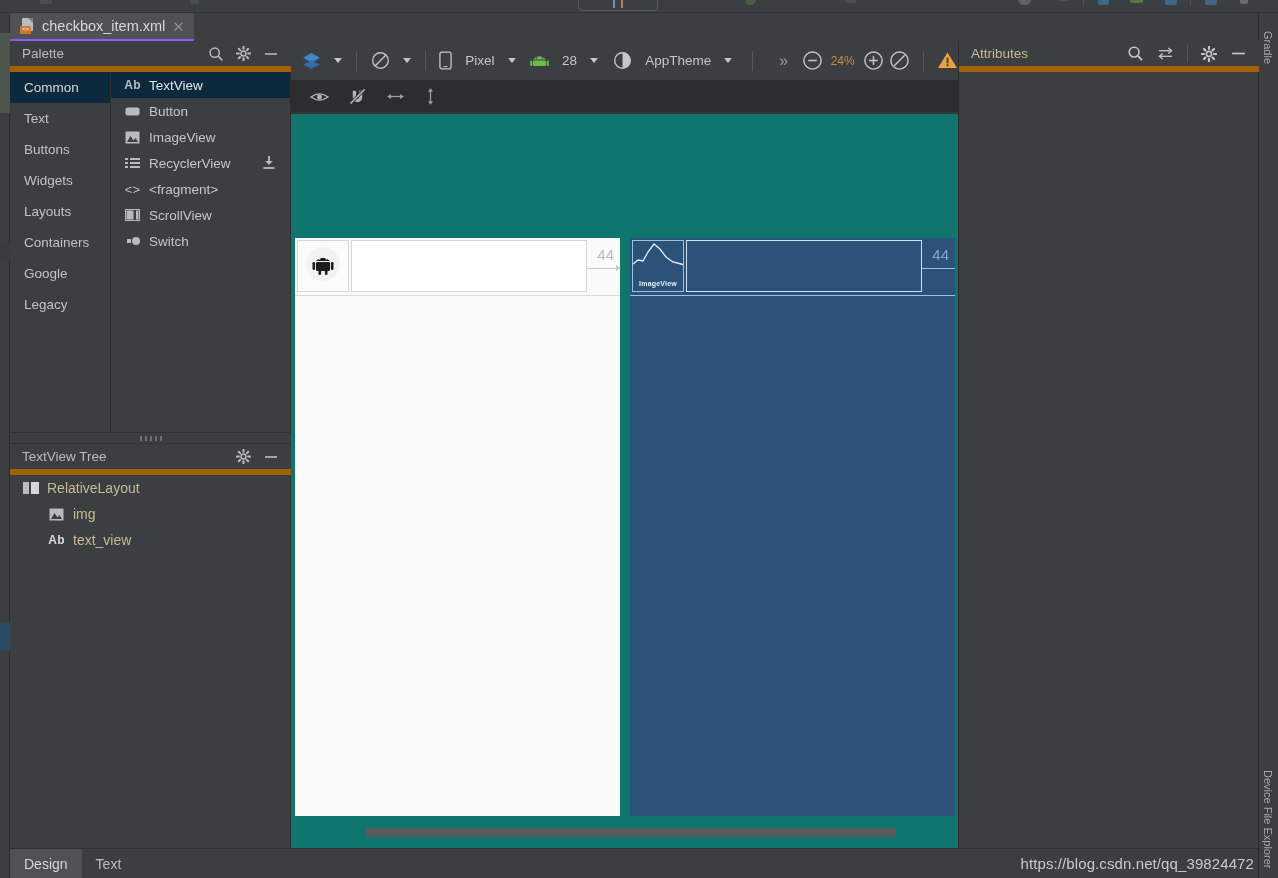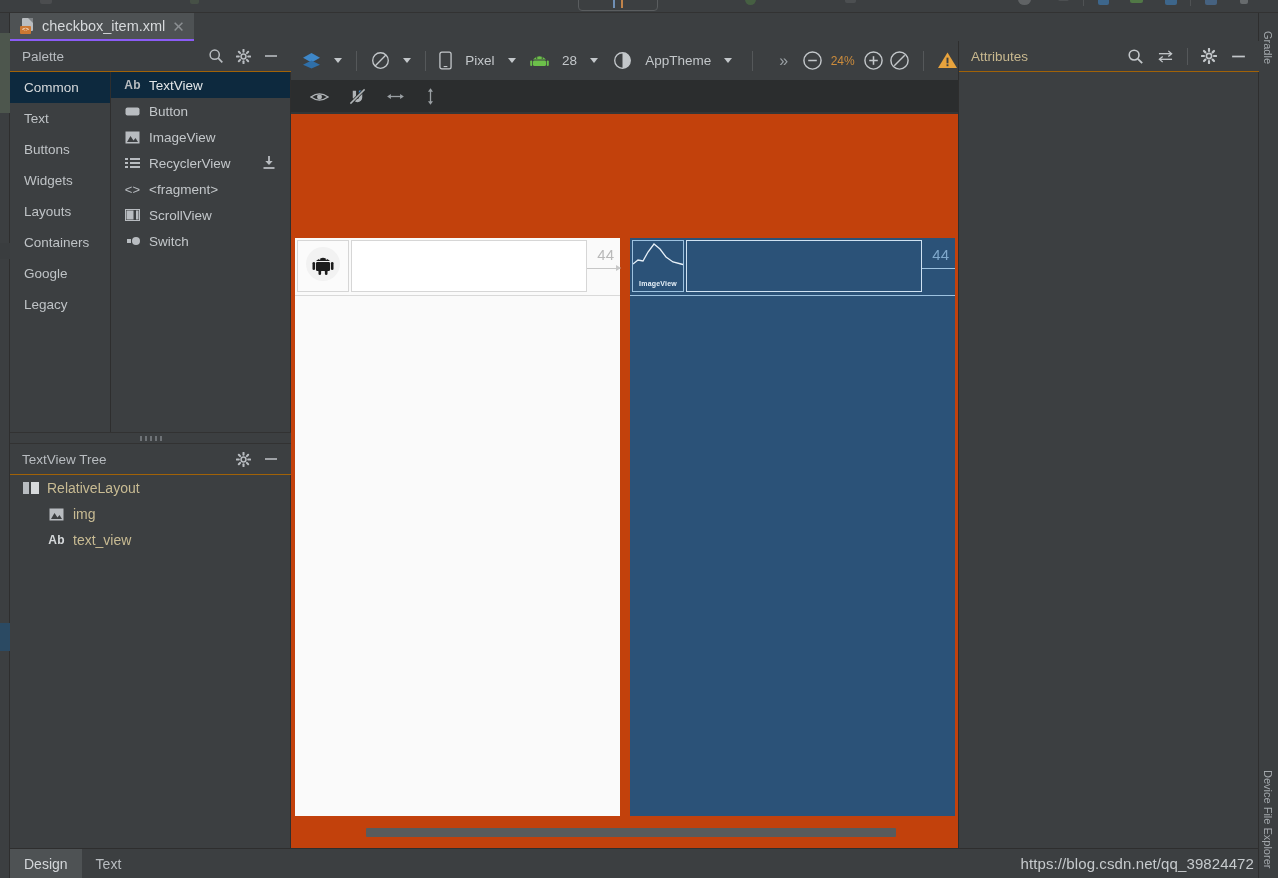--- a/index.html
+++ b/index.html
@@ -70,21 +70,21 @@
   .xml-ico .badge {
     position: absolute; left: 0; bottom: 0; width: 11px; height: 8px;
     background: #cc7832; border-radius: 1px; color: #fff; font-size: 6px;
     line-height: 8px; text-align: center; font-family: "Liberation Mono", monospace;
   }
 
   
   .panel-hdr {
     position: absolute; height: 31px; background: #3c3f41;
     display: flex; align-items: center;
-    border-bottom: 1px solid #a16207;
+    border-bottom: 6px solid #a16207;
   }
   .panel-hdr .title { font-size: 13.5px; color: #b8bcc0; margin-left: 12px; }
   .panel-hdr .acts { margin-left: auto; display: flex; align-items: center; gap: 12px; margin-right: 12px; }
   .ico { display:inline-flex; align-items:center; justify-content:center; cursor: pointer; }
   .ico svg { display: block; }
 
   
   .palette {
     position: absolute; left: 10px; top: 41px; width: 281px; height: 391px;
     background: #3c3f41; border-right: 1px solid #2e2e2e;
@@ -150,21 +150,21 @@
   .caret { width:0;height:0;border-left:4px solid transparent;border-right:4px solid transparent;border-top:5px solid #c3c7ca; }
   .dt-sep { width: 1px; height: 20px; background: #55585a; margin: 0 10px; }
   .zoomtxt { color: #cc8c3c; font-size: 12px; }
 
   .view-opts {
     position: absolute; left: 0; top: 40px; width: 100%; height: 32px;
     background: #2b2d2e; display: flex; align-items: center; gap: 19px; padding-left: 19px;
     border-bottom: 1px solid #343637;
   }
 
-  .canvas { position: absolute; left: 0; top: 72px; width: 100%; bottom: 0; background: #c2410c; overflow: hidden; }
+  .canvas { position: absolute; left: 0; top: 72px; width: 100%; bottom: 0; background: #0f766e; overflow: hidden; }
 
   .device { position: absolute; top: 125px; }
   .dev-render { left: 4px; width: 325px; height: 578px; background: #fafafa; }
   .dev-blue   { left: 339px; width: 325px; height: 578px; background: #2b5278; }
 
   .appbar { position: absolute; left: 0; top: 0; width: 100%; height: 58px; }
   .appbar-r { background: #fafafa; border-bottom: 1px solid #d9d9d9; }
   .appbar-b { border-bottom: 1px solid #9dc2e0; }
 
   .img-box {

